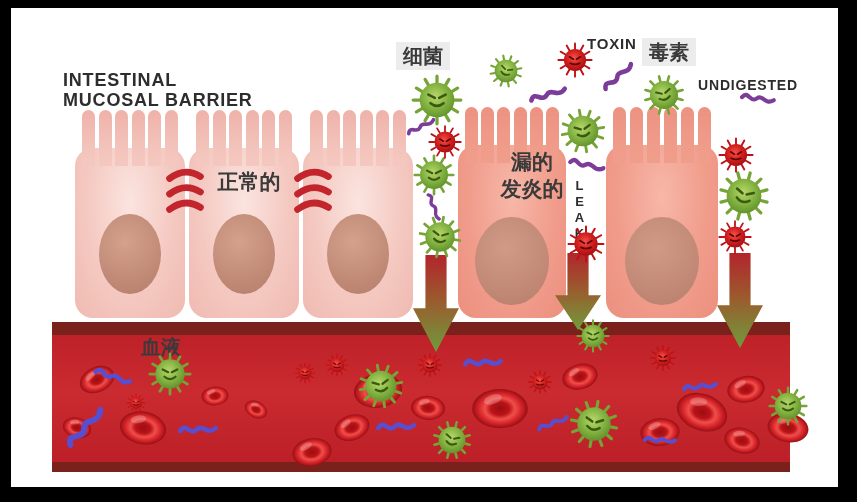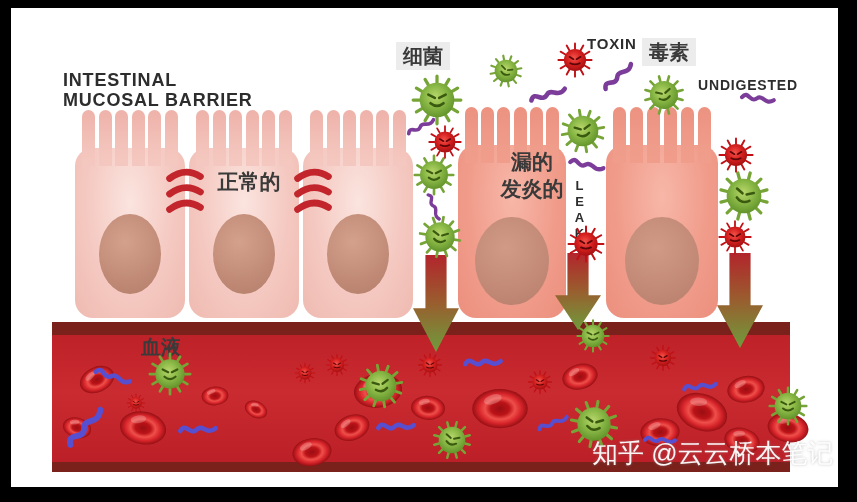--- a/index.html
+++ b/index.html
@@ -470,21 +470,20 @@
           <use href="#sym-toxin"></use>
         </svg>
       </div>
       <div class="deco" style="left: 649px; top: 344px; width: 28px; height: 28px;">
         <svg viewBox="0 0 48 48">
           <use href="#sym-toxin"></use>
         </svg>
       </div>
     </div>
 
-  <div id="watermark" class="abs">知乎 @云云桥本笔记</div>
 
   <div id="lbl-intestinal" class="abs en-label">
     <div>INTESTINAL</div>
     <div>MUCOSAL BARRIER</div>
   </div>
   <div id="lbl-bacteria-cn" class="abs cn-label">细菌</div>
   <div id="lbl-toxin-en" class="abs en-label">TOXIN</div>
   <div id="lbl-toxin-cn" class="abs cn-label">毒素</div>
   <div id="lbl-undig-en" class="abs en-label">
       <div>UNDIGESTED</div>

